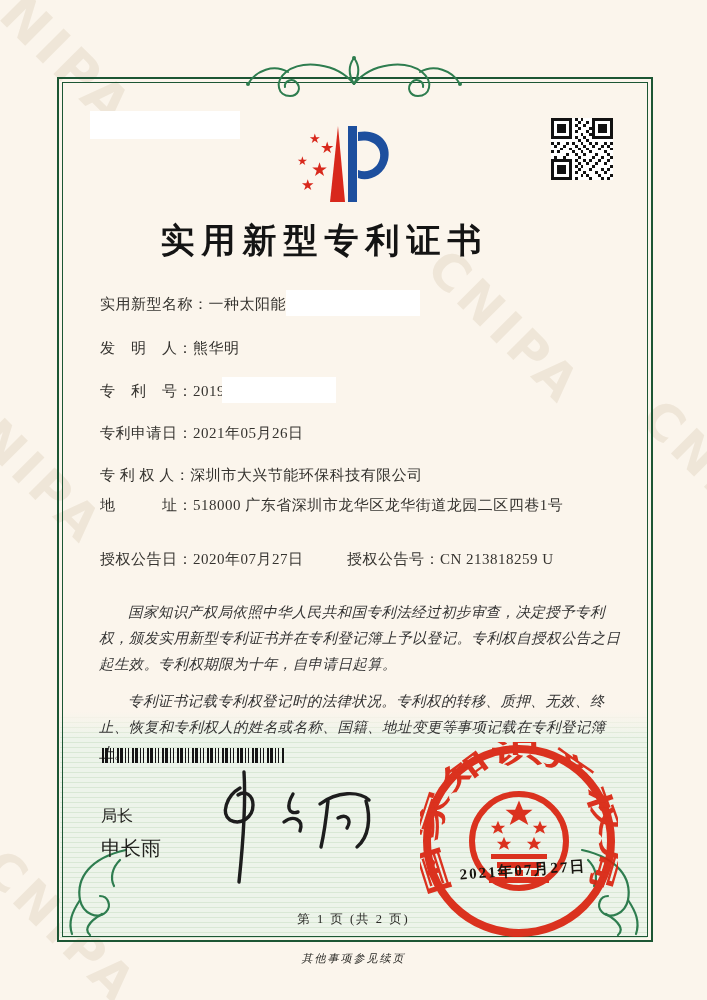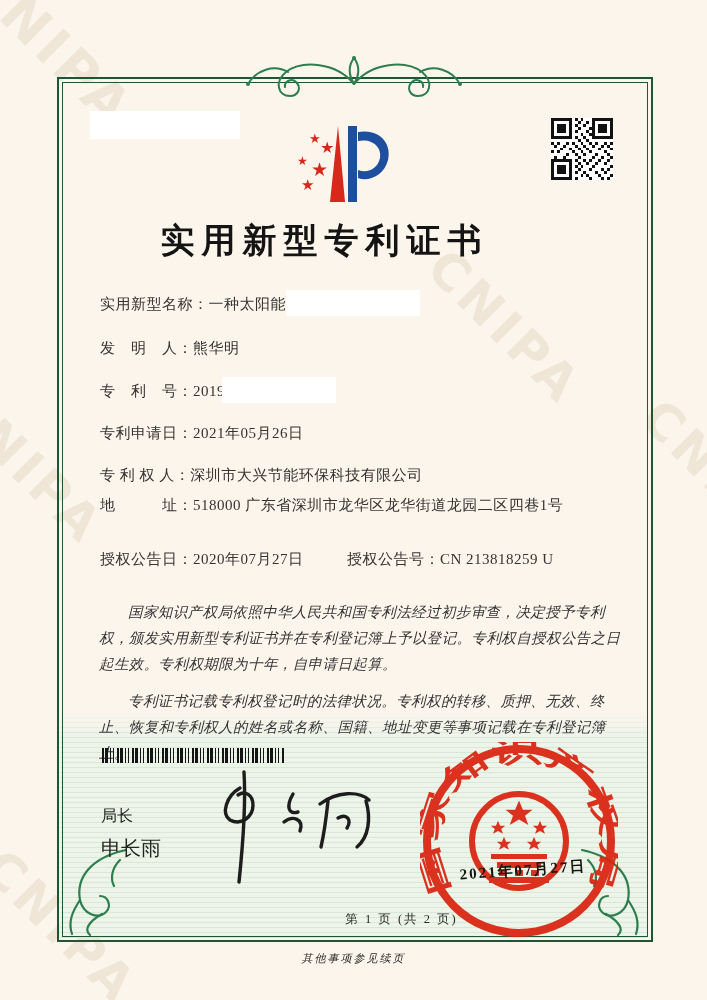--- a/index.html
+++ b/index.html
@@ -42,21 +42,21 @@
              #141414 3px 6px,transparent 6px 8px,#141414 8px 9px,transparent 9px 11px,
              #141414 11px 12px,transparent 12px 15px);}
   .signer-title{position:absolute;left:101px;top:806px;z-index:4;font-size:16px;color:#23231f;}
   .signer-name{position:absolute;left:101px;top:835px;z-index:4;font-size:20px;color:#23231f;}
   .signature{position:absolute;left:200px;top:762px;z-index:4;}
   
   .seal{position:absolute;left:420px;top:742px;width:198px;height:198px;z-index:5;}
   .seal-date{position:absolute;left:438px;top:861px;width:170px;z-index:6;text-align:center;
              font-size:15px;font-weight:700;letter-spacing:2px;color:#17150f;transform:rotate(-4deg);}
   .page-no{position:absolute;left:57px;top:911px;width:593px;text-align:center;z-index:4;
-           font-size:12.5px;letter-spacing:2px;color:#2a2a26;padding-left:48px;}
+           font-size:12.5px;letter-spacing:2px;color:#2a2a26;}
   .footer-note{position:absolute;left:0;top:951px;width:707px;text-align:center;z-index:3;
                font-style:italic;font-size:11px;letter-spacing:2px;color:#2b2b27;}
   .ornament{position:absolute;z-index:4;pointer-events:none;}
 </style>
 </head>
 <body>
 
 <div class="page">
 
   <div class="wm" style="left:-52px;top:14px;">CNIPA</div>

